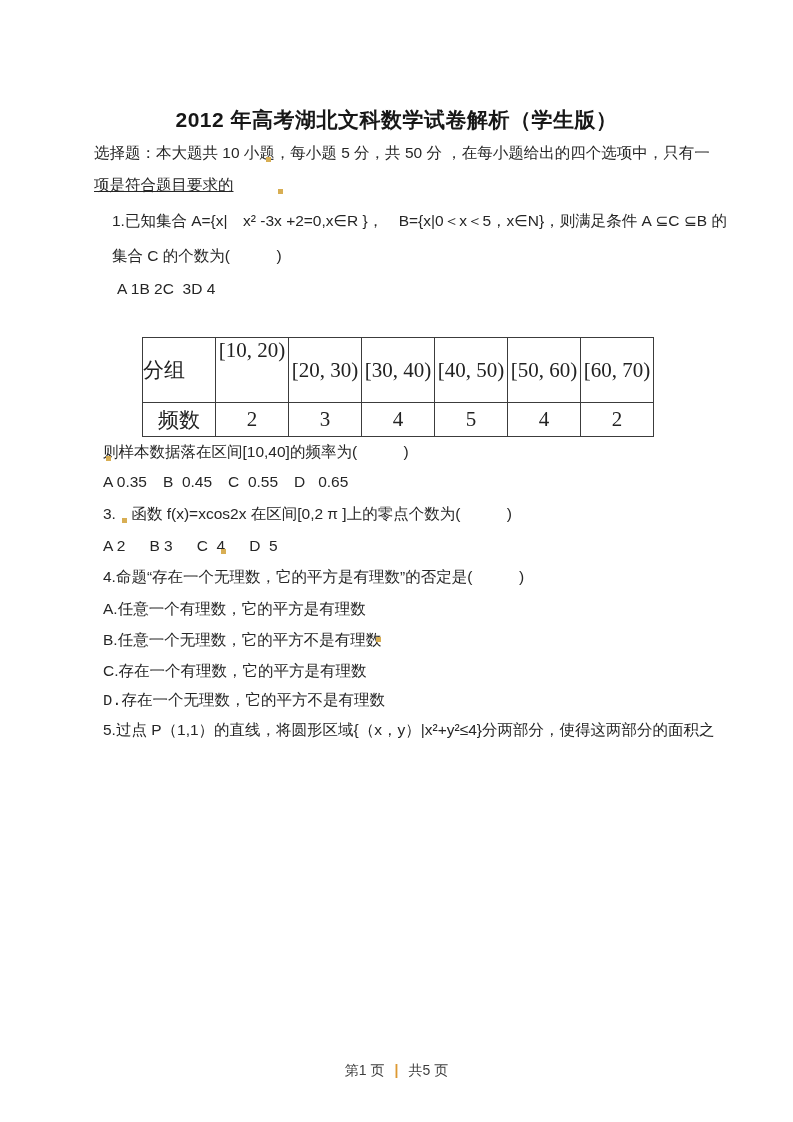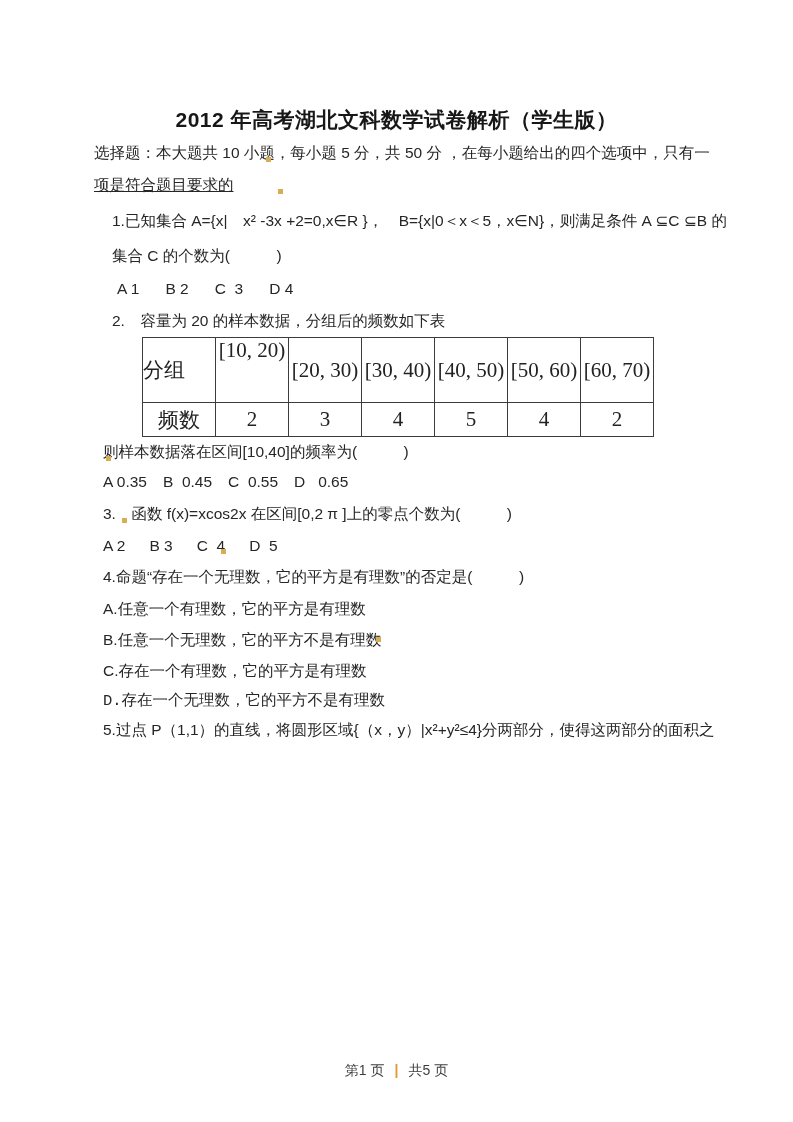--- a/index.html
+++ b/index.html
@@ -33,21 +33,21 @@
     font-size: 15.5px;
     line-height: 20px;
   }
   .opts {
     position: absolute;
     display: flex;
     font-size: 15.5px;
     line-height: 20px;
   }
   .opts span { white-space: pre; }
-  .opts-q1   { gap: 26px; }
+  .opts-q1   { }
   .opts-freq { gap: 16px; }
   .opts-q3   { gap: 24px; }
   table.freq-table {
     position: absolute;
     left: 142px;
     top: 337px;
     border-collapse: collapse;
     table-layout: fixed;
   }
   table.freq-table td {
@@ -110,21 +110,20 @@
 
   <div class="line" style="top:211px; left:112px;">1.已知集合 A={x|　x² -3x +2=0,x∈R }，　B={x|0＜x＜5，x∈N}，则满足条件 A ⊆C ⊆B 的</div>
   <div class="line" style="top:246px; left:112px;">集合 C 的个数为(　　　)</div>
   <div class="opts opts-q1" style="top:279px; left:117px;">
     <span>A 1</span>
     <span>B 2</span>
     <span>C  3</span>
     <span>D 4</span>
   </div>
 
-  <div class="line" style="top:311px; left:112px;">2.　容量为 20 的样本数据，分组后的频数如下表</div>
 
   <table class="freq-table">
     <tbody>
         <tr class="row-groups">
       <td class="cell-label col-first">分组</td>
       <td class="cell-serif cell-group-first">[10, 20)</td>
       <td class="cell-serif">[20, 30)</td>
       <td class="cell-serif">[30, 40)</td>
       <td class="cell-serif">[40, 50)</td>
       <td class="cell-serif">[50, 60)</td>

